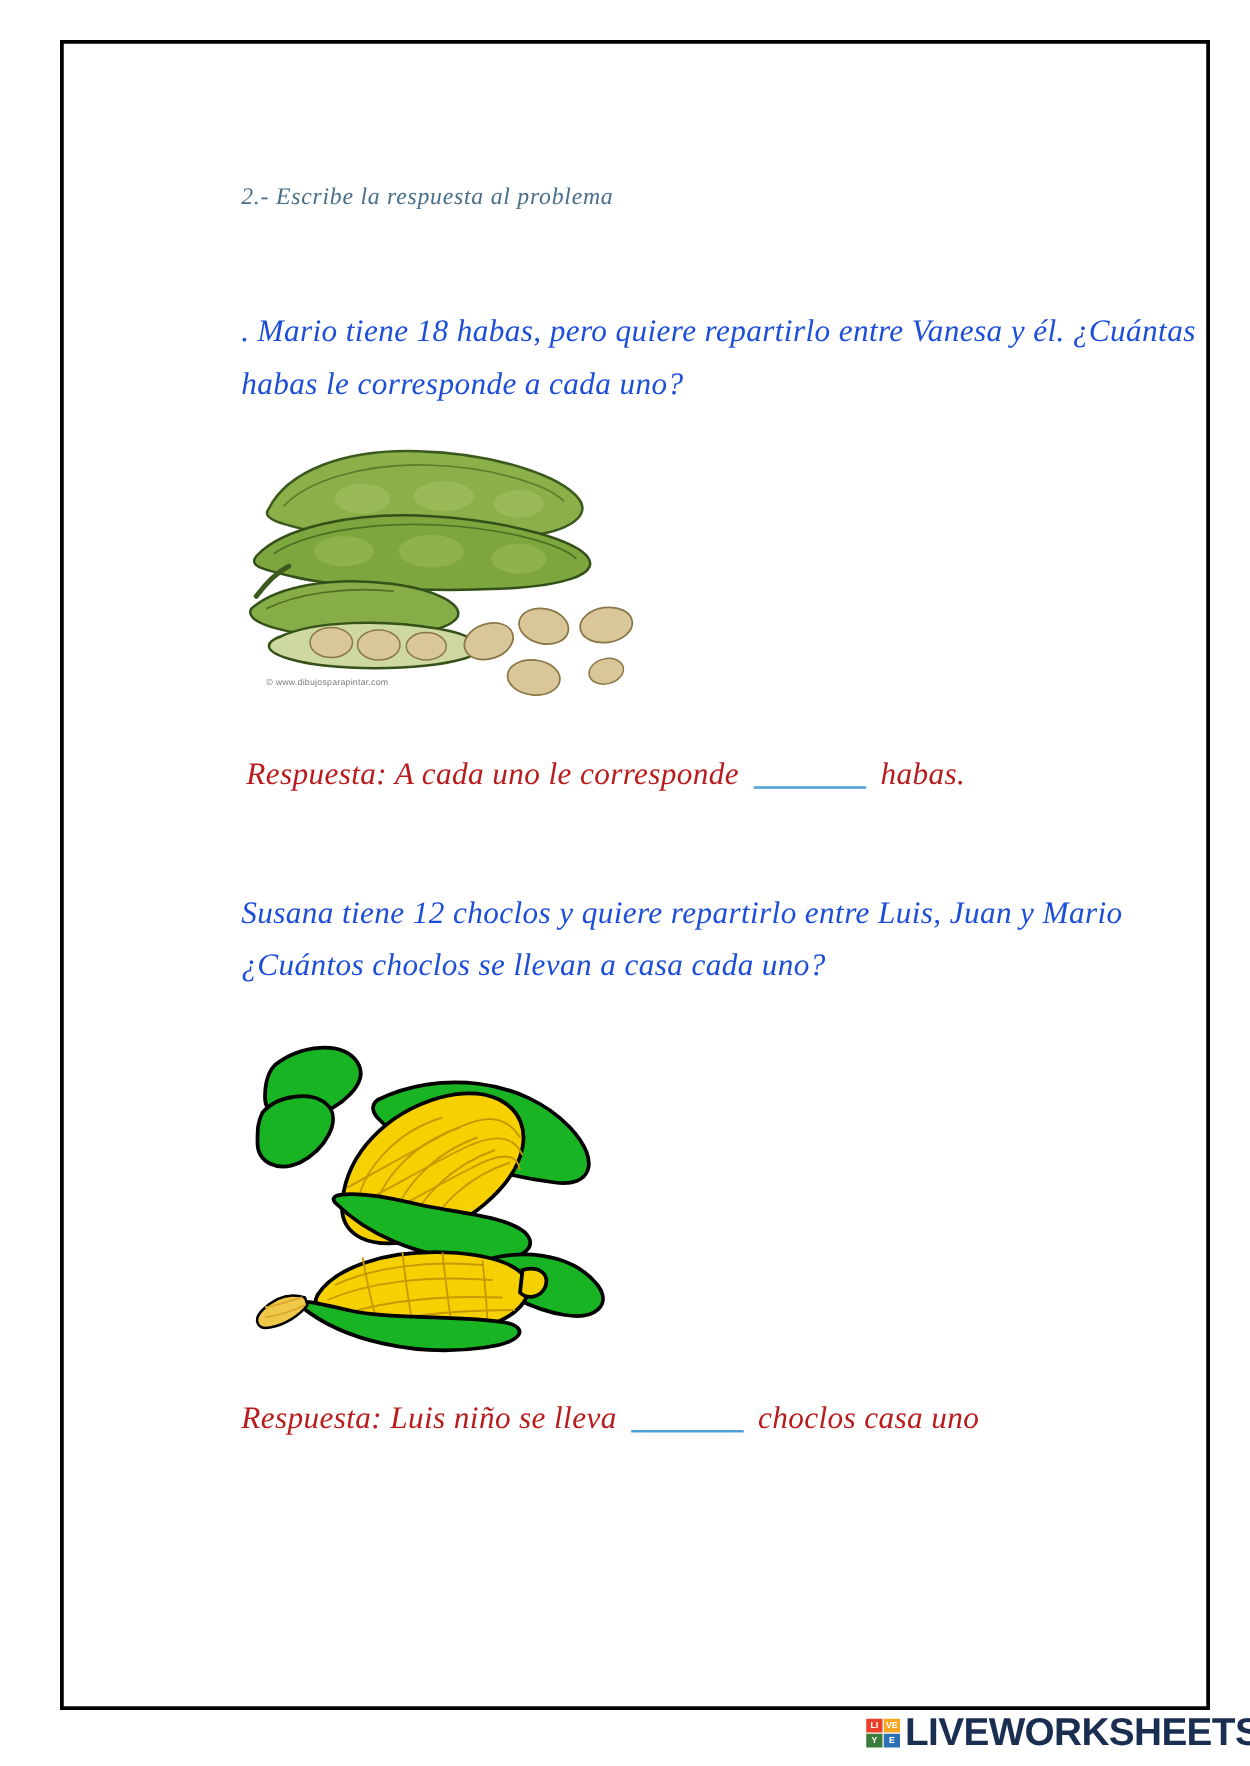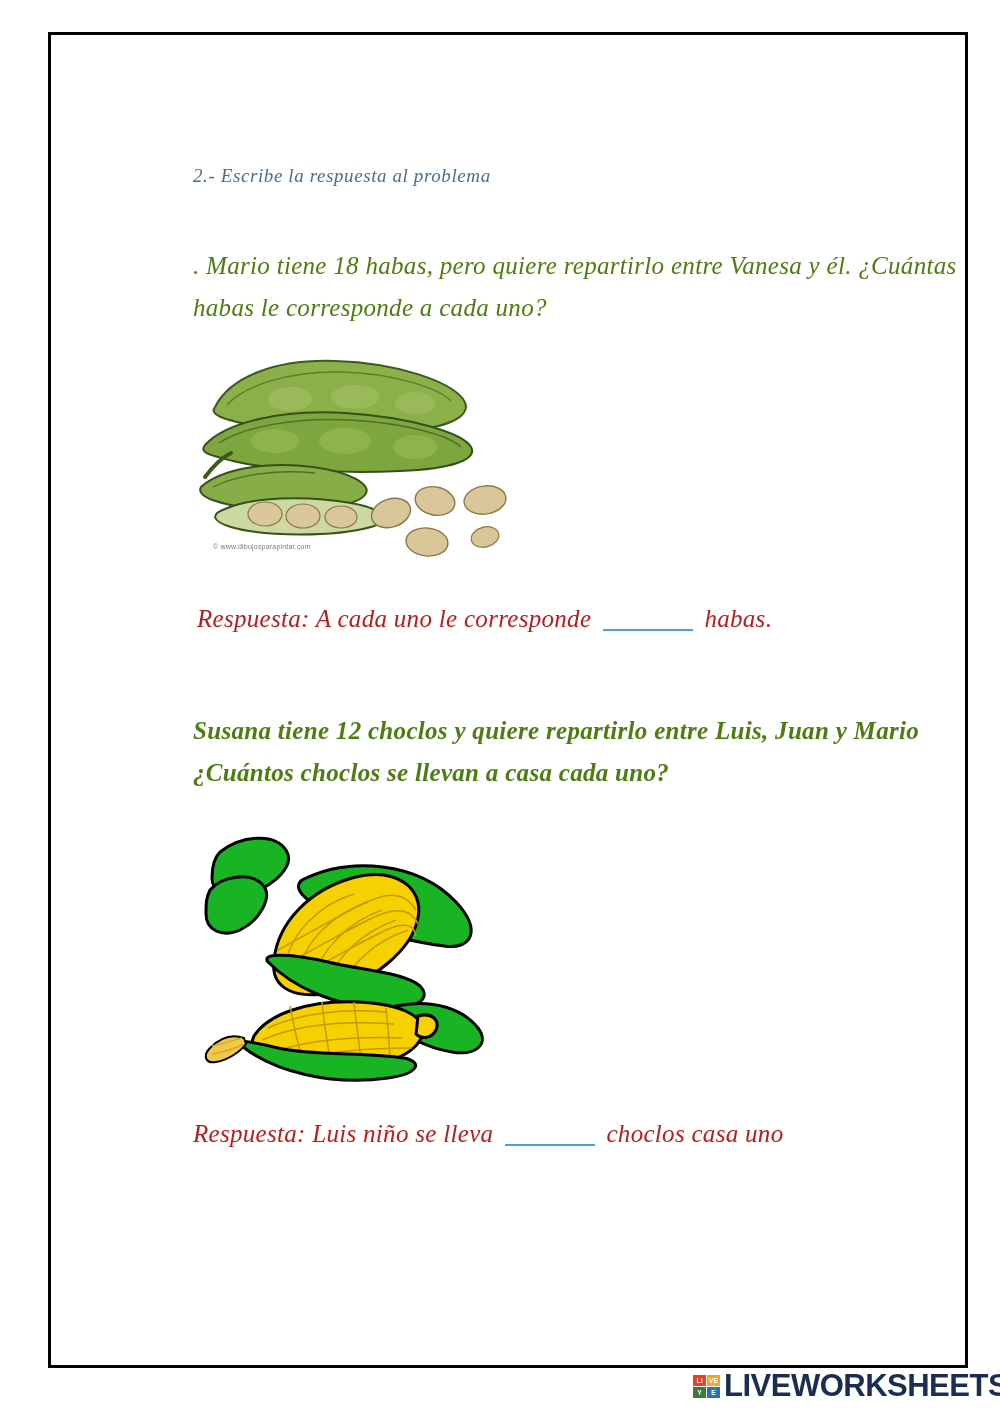--- a/index.html
+++ b/index.html
@@ -30,52 +30,51 @@
     position: absolute;
     left: 96px;
     top: 70px;
     width: 830px;
     height: 1260px;
   }
 
   .instruction {
     position: absolute;
     left: 46px;
-    top: 60px;
+    top: 42px;
     font-family: "Liberation Serif", serif;
     font-style: italic;
     font-size: 19px;
     letter-spacing: 0.6px;
     color: #4a6f8a;
     white-space: nowrap;
     text-align: center;
   }
 
   .problem-text {
     font-family: "Liberation Serif", serif;
     font-style: italic;
     font-size: 25px;
     line-height: 42px;
     letter-spacing: 0.3px;
-    color: #4d7c0f;
+    color: #1d4ed8;
   }
 
   .problem-one {
     position: absolute;
     left: 46px;
     top: 140px;
     width: 790px;
   }
 
   .problem-two {
     position: absolute;
     left: 46px;
     top: 605px;
     width: 800px;
-    font-weight: bold;
   }
 
   .answer-line {
     font-family: Liberation Serif, serif;
     font-style: italic;
     font-size: 25px;
     letter-spacing: 0.3px;
     color: #b91c1c;
     white-space: nowrap;
   }

